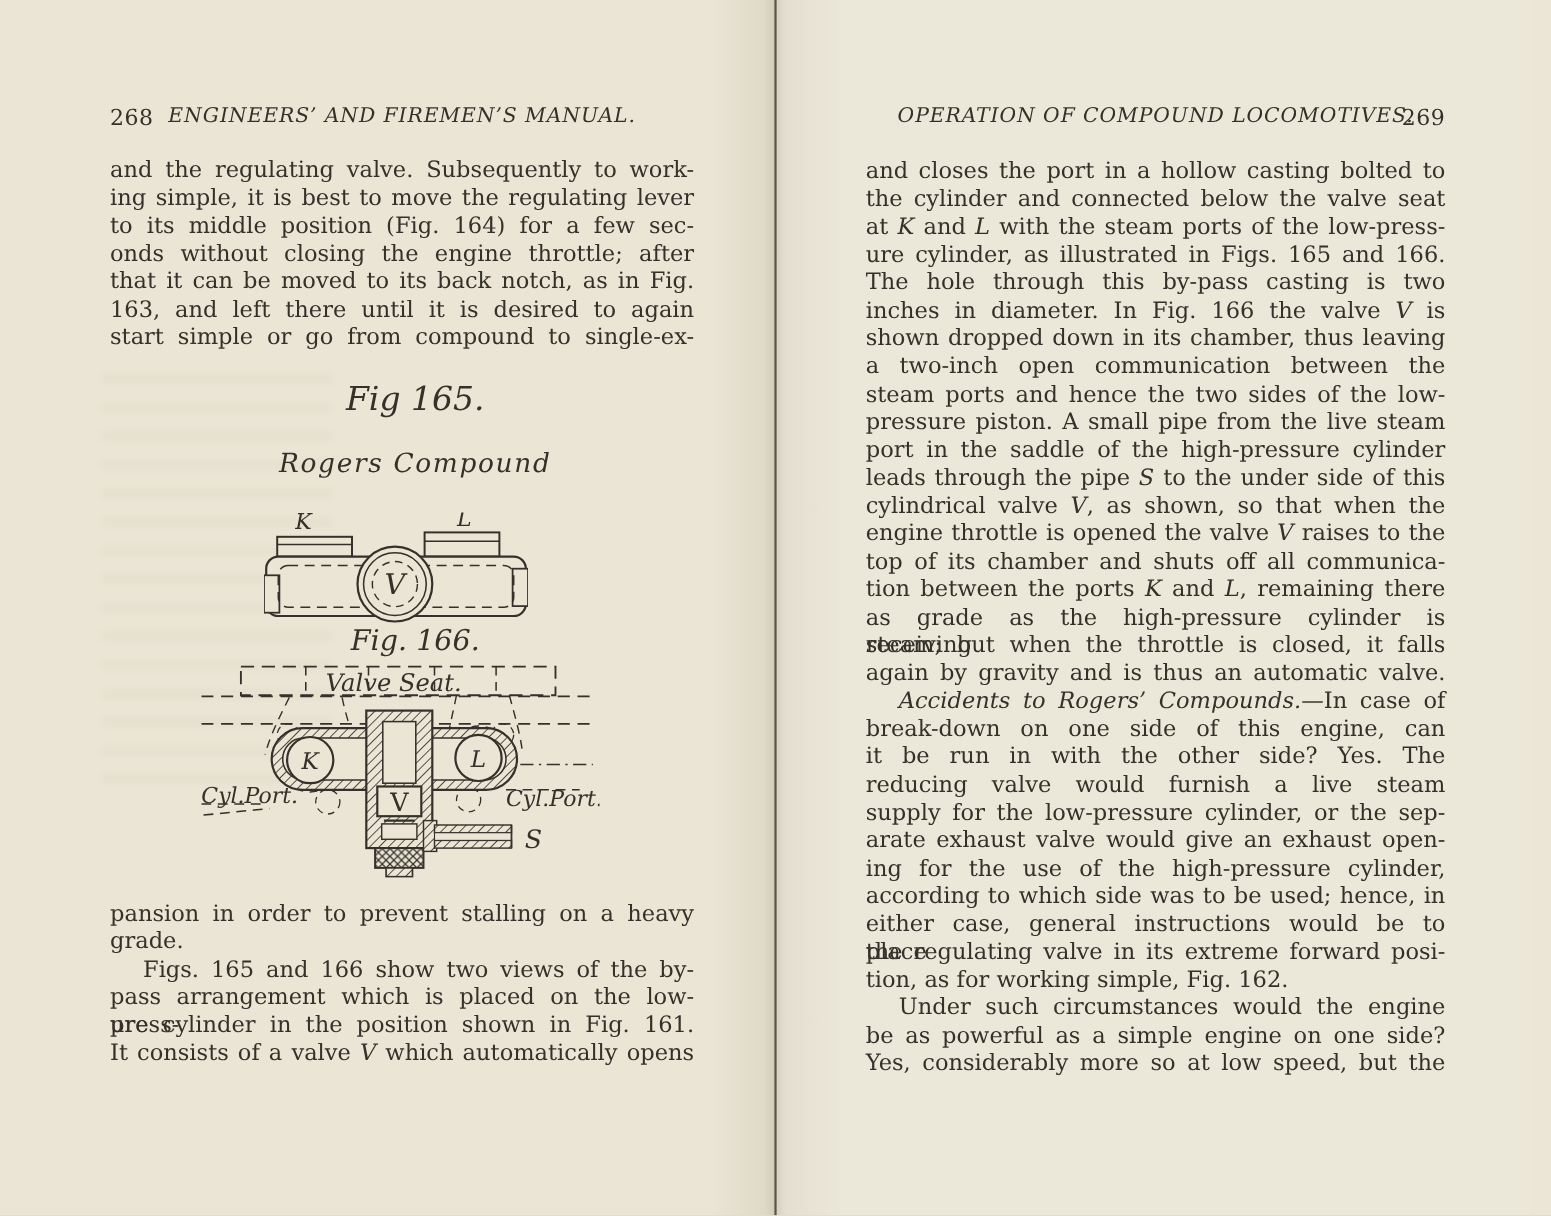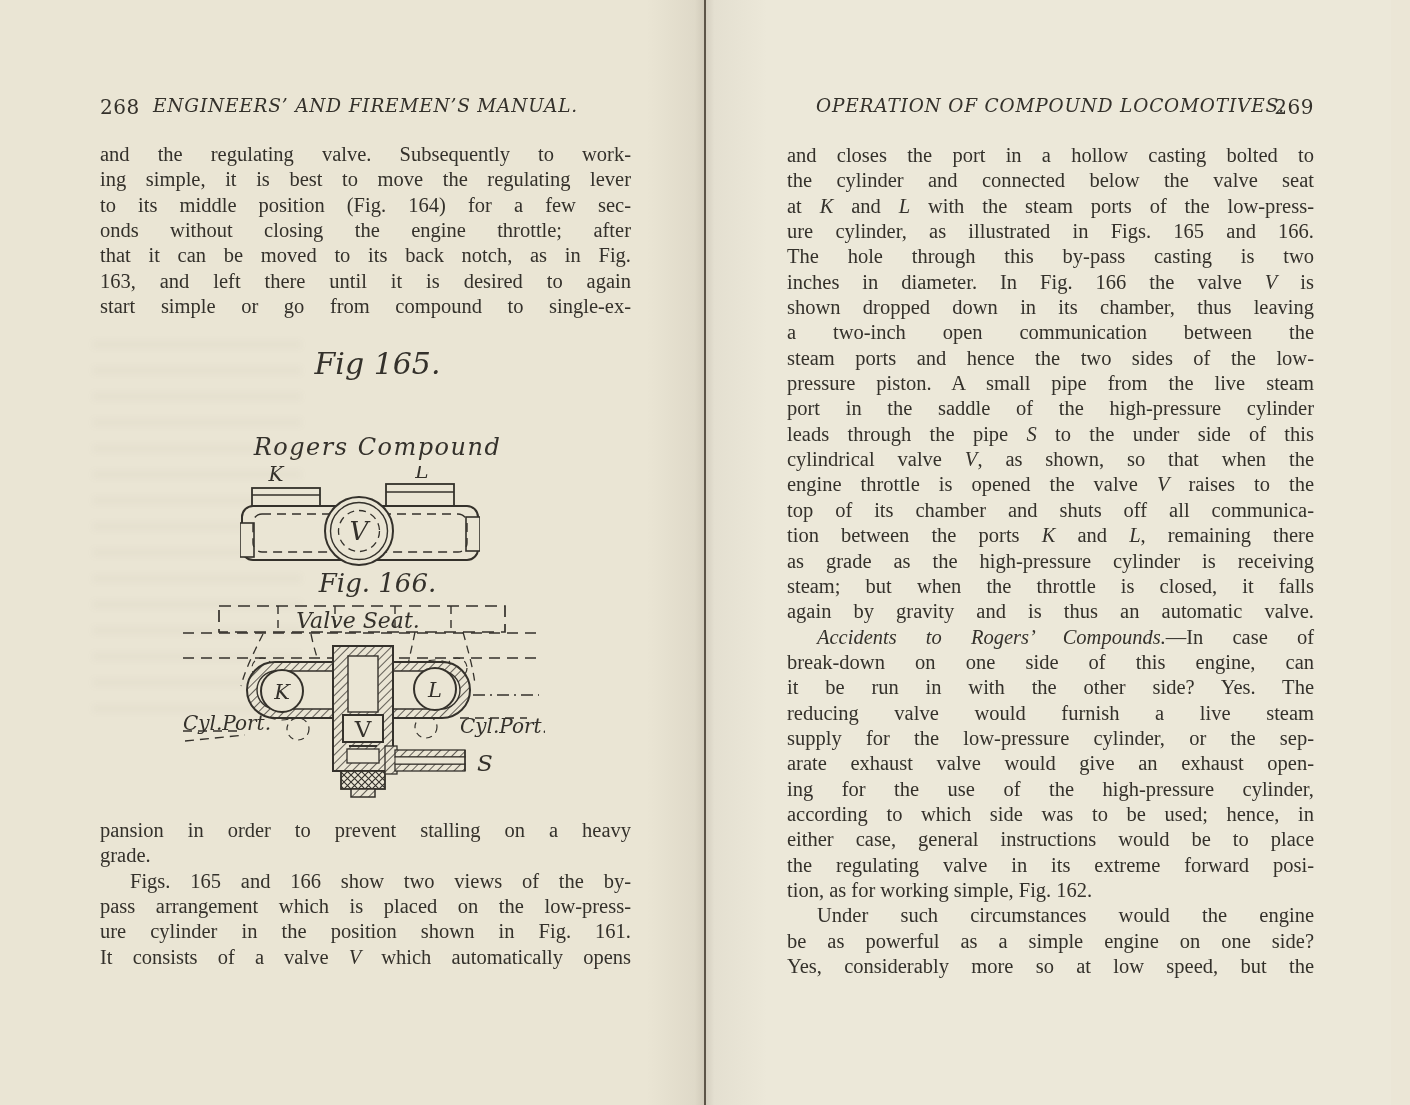--- a/index.html
+++ b/index.html
@@ -17,27 +17,27 @@
   .hdr-left{left:100px;width:531px;}
   .hdr-right{left:81px;width:527px;}
   .run-title{display:block;text-align:center;font-style:italic;font-size:18.5px;letter-spacing:.8px;white-space:nowrap;}
   .pagenum{position:absolute;top:0;font-size:20px;font-style:normal;letter-spacing:.5px;text-align:right;}
   .pagenum-left{left:0;}
   .pagenum-right{right:0;margin-left:28px;}
   .tcol{position:absolute;font-size:20.5px;}
   .col-l1{left:100px;top:142px;width:531px;}
   .col-l2{left:100px;top:818px;width:531px;}
   .col-r{left:81px;top:143px;width:527px;}
-  .tline{height:25.35px;line-height:25.35px;font-family:Liberation Serif, serif;}
+  .tline{height:25.35px;line-height:25.35px;}
   .tline.just{text-align:justify;}
   .tline.just::after{content:"";display:inline-block;width:100%;height:0;vertical-align:top;}
   .tline.ind{text-indent:30px;}
   .figcap{position:absolute;left:112px;width:531px;text-align:center;font-style:italic;white-space:nowrap;}
   .cap165{top:346px;font-size:30px;}
-  .sub165{top:407px;font-size:24px;letter-spacing:1.5px;margin-top:26px;}
+  .sub165{top:407px;font-size:24px;letter-spacing:1.5px;}
   .cap166{top:568px;font-size:26px;}
   .figsvg{position:absolute;}
   .svg165{left:240px;top:466px;}
   .svg166{left:183px;top:600px;}
   svg text{font-family:"DejaVu Serif",serif;fill:#34312b;}
   .itl{font-style:italic;}
 </style>
 </head>
 <body>
 

